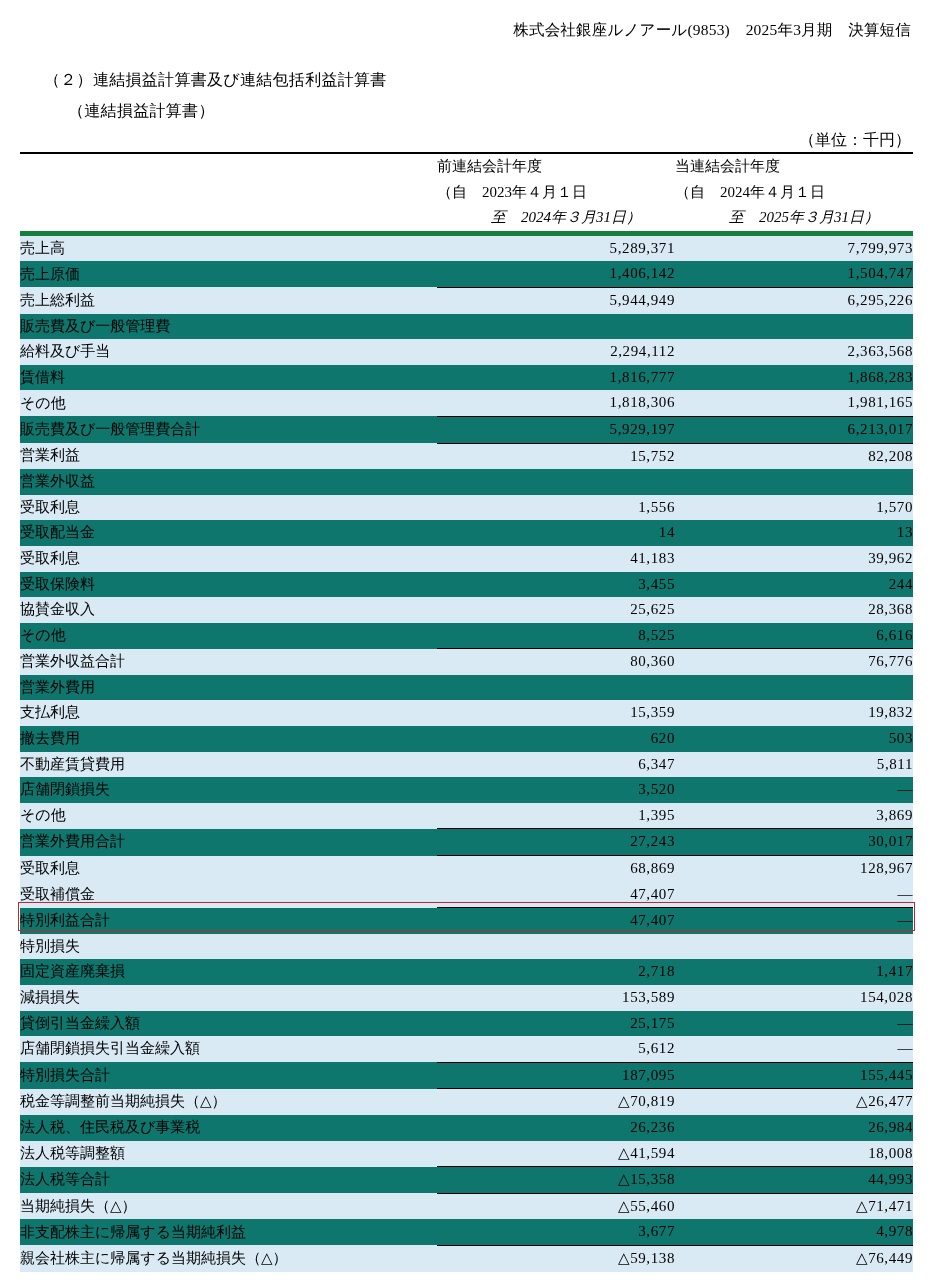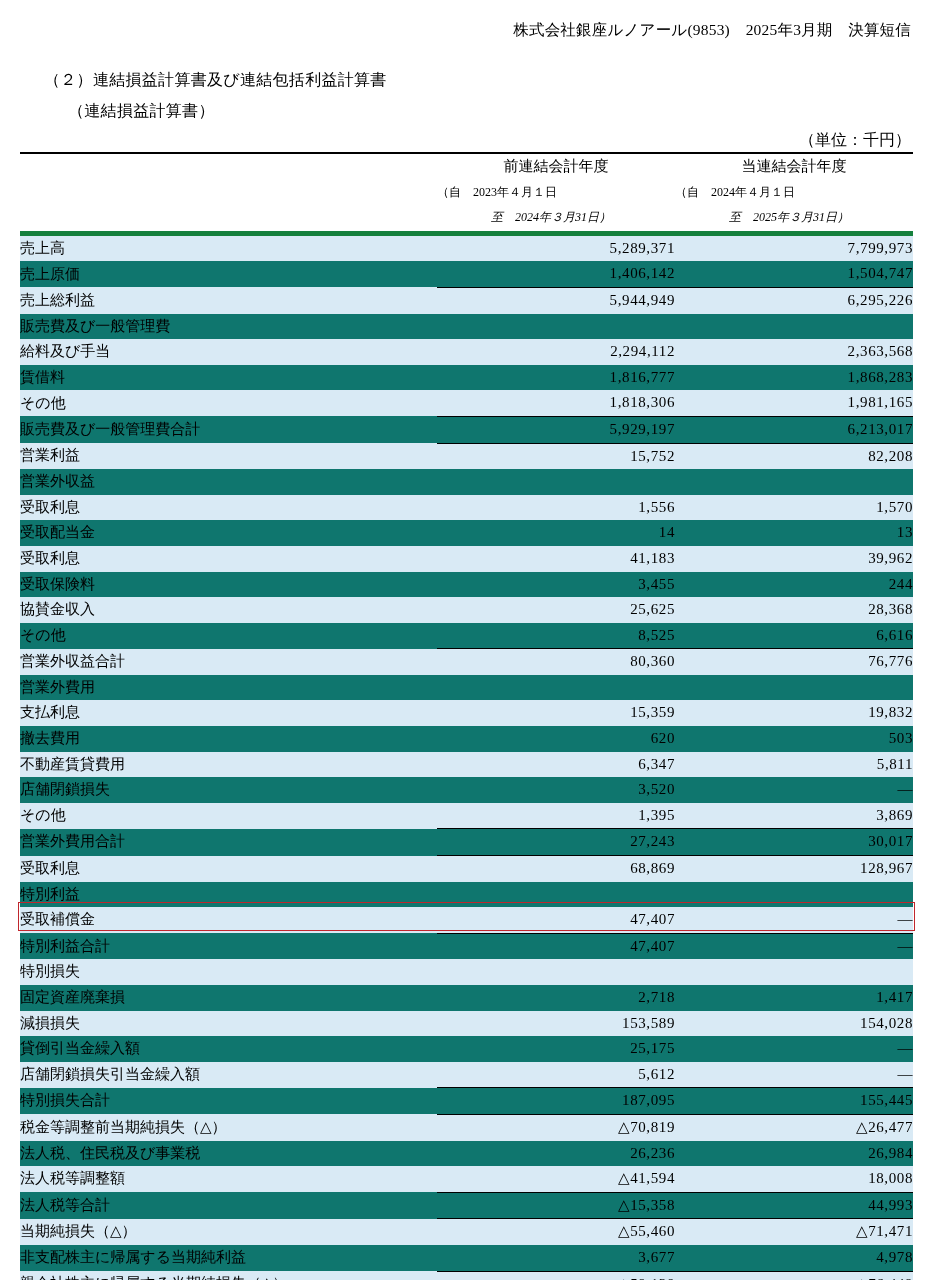--- a/index.html
+++ b/index.html
@@ -63,28 +63,28 @@
     padding: 0;
     vertical-align: middle;
     height: 25.6px;
     line-height: 25.6px;
   }
   .col-label { width: 417px; }
   .col-prev  { width: 238px; }
   .col-cur   { width: 238px; }
 
   .hdr-cell {
-    text-align: center;
+    text-align: left;
     font-size: 15px;
     line-height: 21px;
     height: auto;
     padding-top: 2px;
   }
   .hdr-sub {
-    font-size: 12px;
+    font-size: 15px;
     line-height: 22px;
     text-align: left;
     padding-left: 30px;
   }
   .num {
     text-align: right;
     padding-right: 16px;
     font-family: "Liberation Serif", serif;
     letter-spacing: 0.6px;
     white-space: nowrap;
@@ -267,25 +267,20 @@
         <tr class="plain">
           <td class="lbl indent1">営業外費用合計</td>
           <td class="num underline-num">27,243</td>
           <td class="num underline-num">30,017</td>
         </tr>
         <tr class="shade">
           <td class="lbl">受取利息</td>
           <td class="num">68,869</td>
           <td class="num">128,967</td>
         </tr>
-        <tr class="plain">
-          <td class="lbl">特別利益</td>
-          <td class="num"></td>
-          <td class="num"></td>
-        </tr>
         <tr class="shade" id="hl-row">
           <td class="lbl indent1">受取補償金</td>
           <td class="num underline-num">47,407</td>
           <td class="num underline-num">―</td>
         </tr>
         <tr class="plain">
           <td class="lbl indent1">特別利益合計</td>
           <td class="num">47,407</td>
           <td class="num">―</td>
         </tr>

